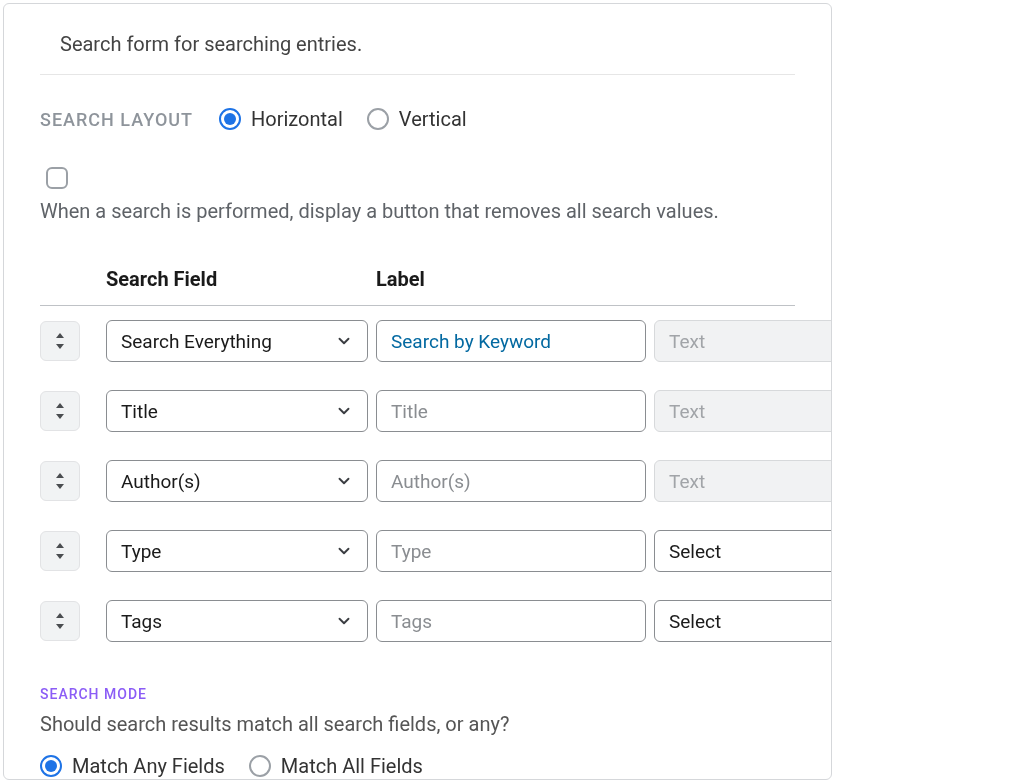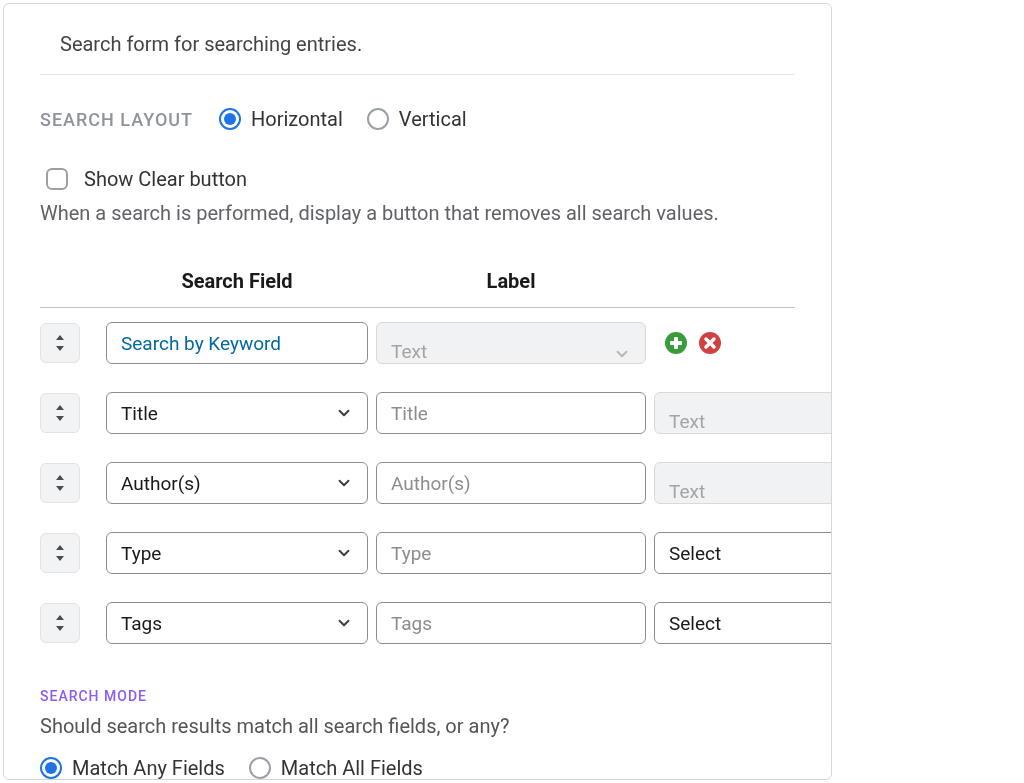--- a/index.html
+++ b/index.html
@@ -95,21 +95,20 @@
     .table {
       margin-top: 44px;
     }
     .table-header {
       display: grid;
       grid-template-columns: 58px 262px 270px 262px 90px;
       align-items: center;
       padding-bottom: 14px;
       border-bottom: 1px solid #bfc2c6;
       gap: 8px;
-      text-align: center;
     }
     .th {
       font-size: 20px;
       font-weight: 700;
       color: #1a1a1a;
     }
     .table-row {
       display: grid;
       grid-template-columns: 58px 262px 270px 262px 90px;
       align-items: center;
@@ -135,21 +134,20 @@
       height: 42px;
       display: flex;
       align-items: center;
       padding: 0 14px;
       position: relative;
       background: #fff;
     }
     .select-wrap.disabled {
       background: #f1f2f3;
       border-color: #d7d9db;
-      align-items: flex-end;
     }
     .select-text {
       font-size: 19px;
       color: #1a1a1a;
       flex: 1;
     }
     .select-wrap.disabled .select-text {
       color: #a1a4a8;
     }
     .chevron {
@@ -216,39 +214,44 @@
       </div>
       <div class="radio-option">
         <span class="radio-circle"></span>
         <span class="radio-label">Vertical</span>
       </div>
     </div>
   </div>
 
   <div class="checkbox-row">
     <span class="checkbox-box"></span>
-    <span class="checkbox-label">Show Clear button</span>
   </div>
   <div class="help-text">When a search is performed, display a button that removes all search values.</div>
 
   <div class="table">
     <div class="table-header">
       <span></span>
       <span class="th">Search Field</span>
       <span class="th">Label</span>
       <span></span>
     </div>
     <div id="rows-container">
         <div class="table-row">
     <div class="drag-handle">
             <svg width="14" height="18" viewBox="0 0 14 18">
               <path d="M7 1 L11 6 L3 6 Z" fill="#4a4d50"></path>
               <path d="M7 17 L11 12 L3 12 Z" fill="#4a4d50"></path>
             </svg>
           </div>
+    <div class="select-wrap">
+      <span class="select-text">Search Everything</span>
+      <svg class="chevron" viewBox="0 0 24 24" fill="none" stroke="#3a3d41" stroke-width="2.5" stroke-linecap="round" stroke-linejoin="round">
+              <polyline points="6 9 12 15 18 9"></polyline>
+            </svg>
+    </div>
     <div class="input-wrap">
       <span class="input-text">Search by Keyword</span>
     </div>
     <div class="select-wrap disabled">
       <span class="select-text">Text</span>
       <svg class="chevron" viewBox="0 0 24 24" fill="none" stroke="#b4b7bb" stroke-width="2.5" stroke-linecap="round" stroke-linejoin="round">
               <polyline points="6 9 12 15 18 9"></polyline>
             </svg>
     </div>
     <div class="row-actions">

